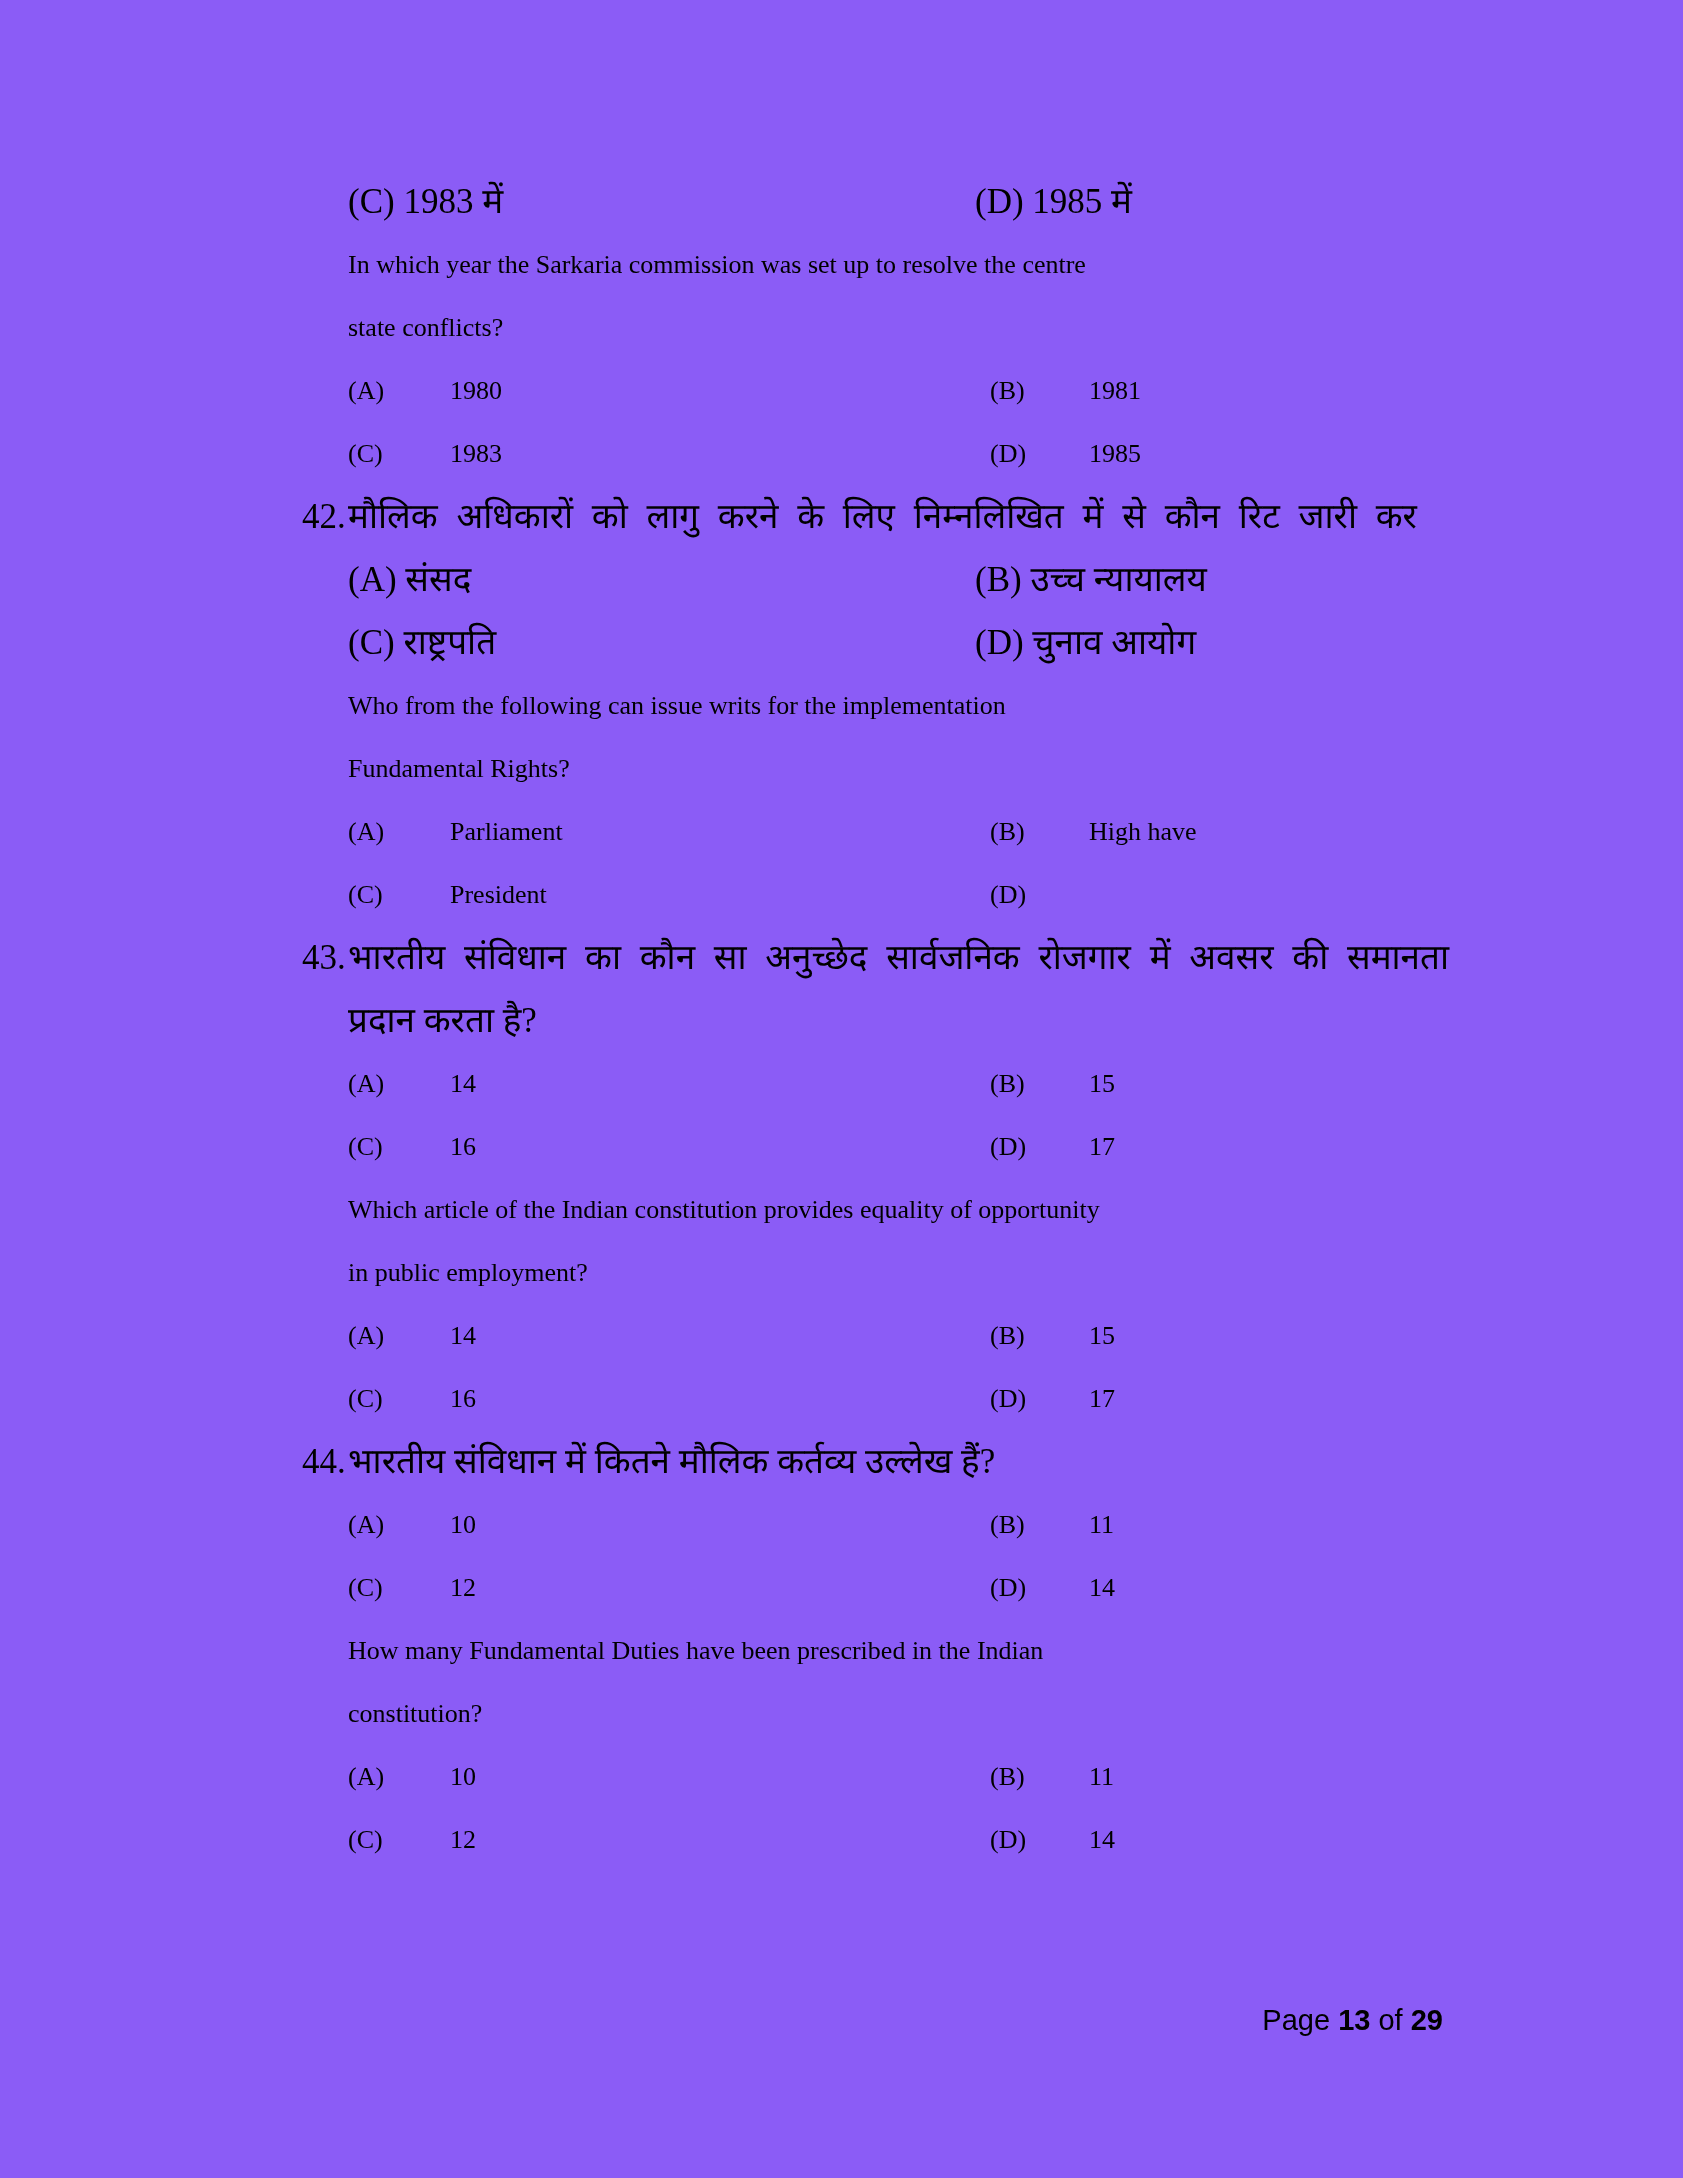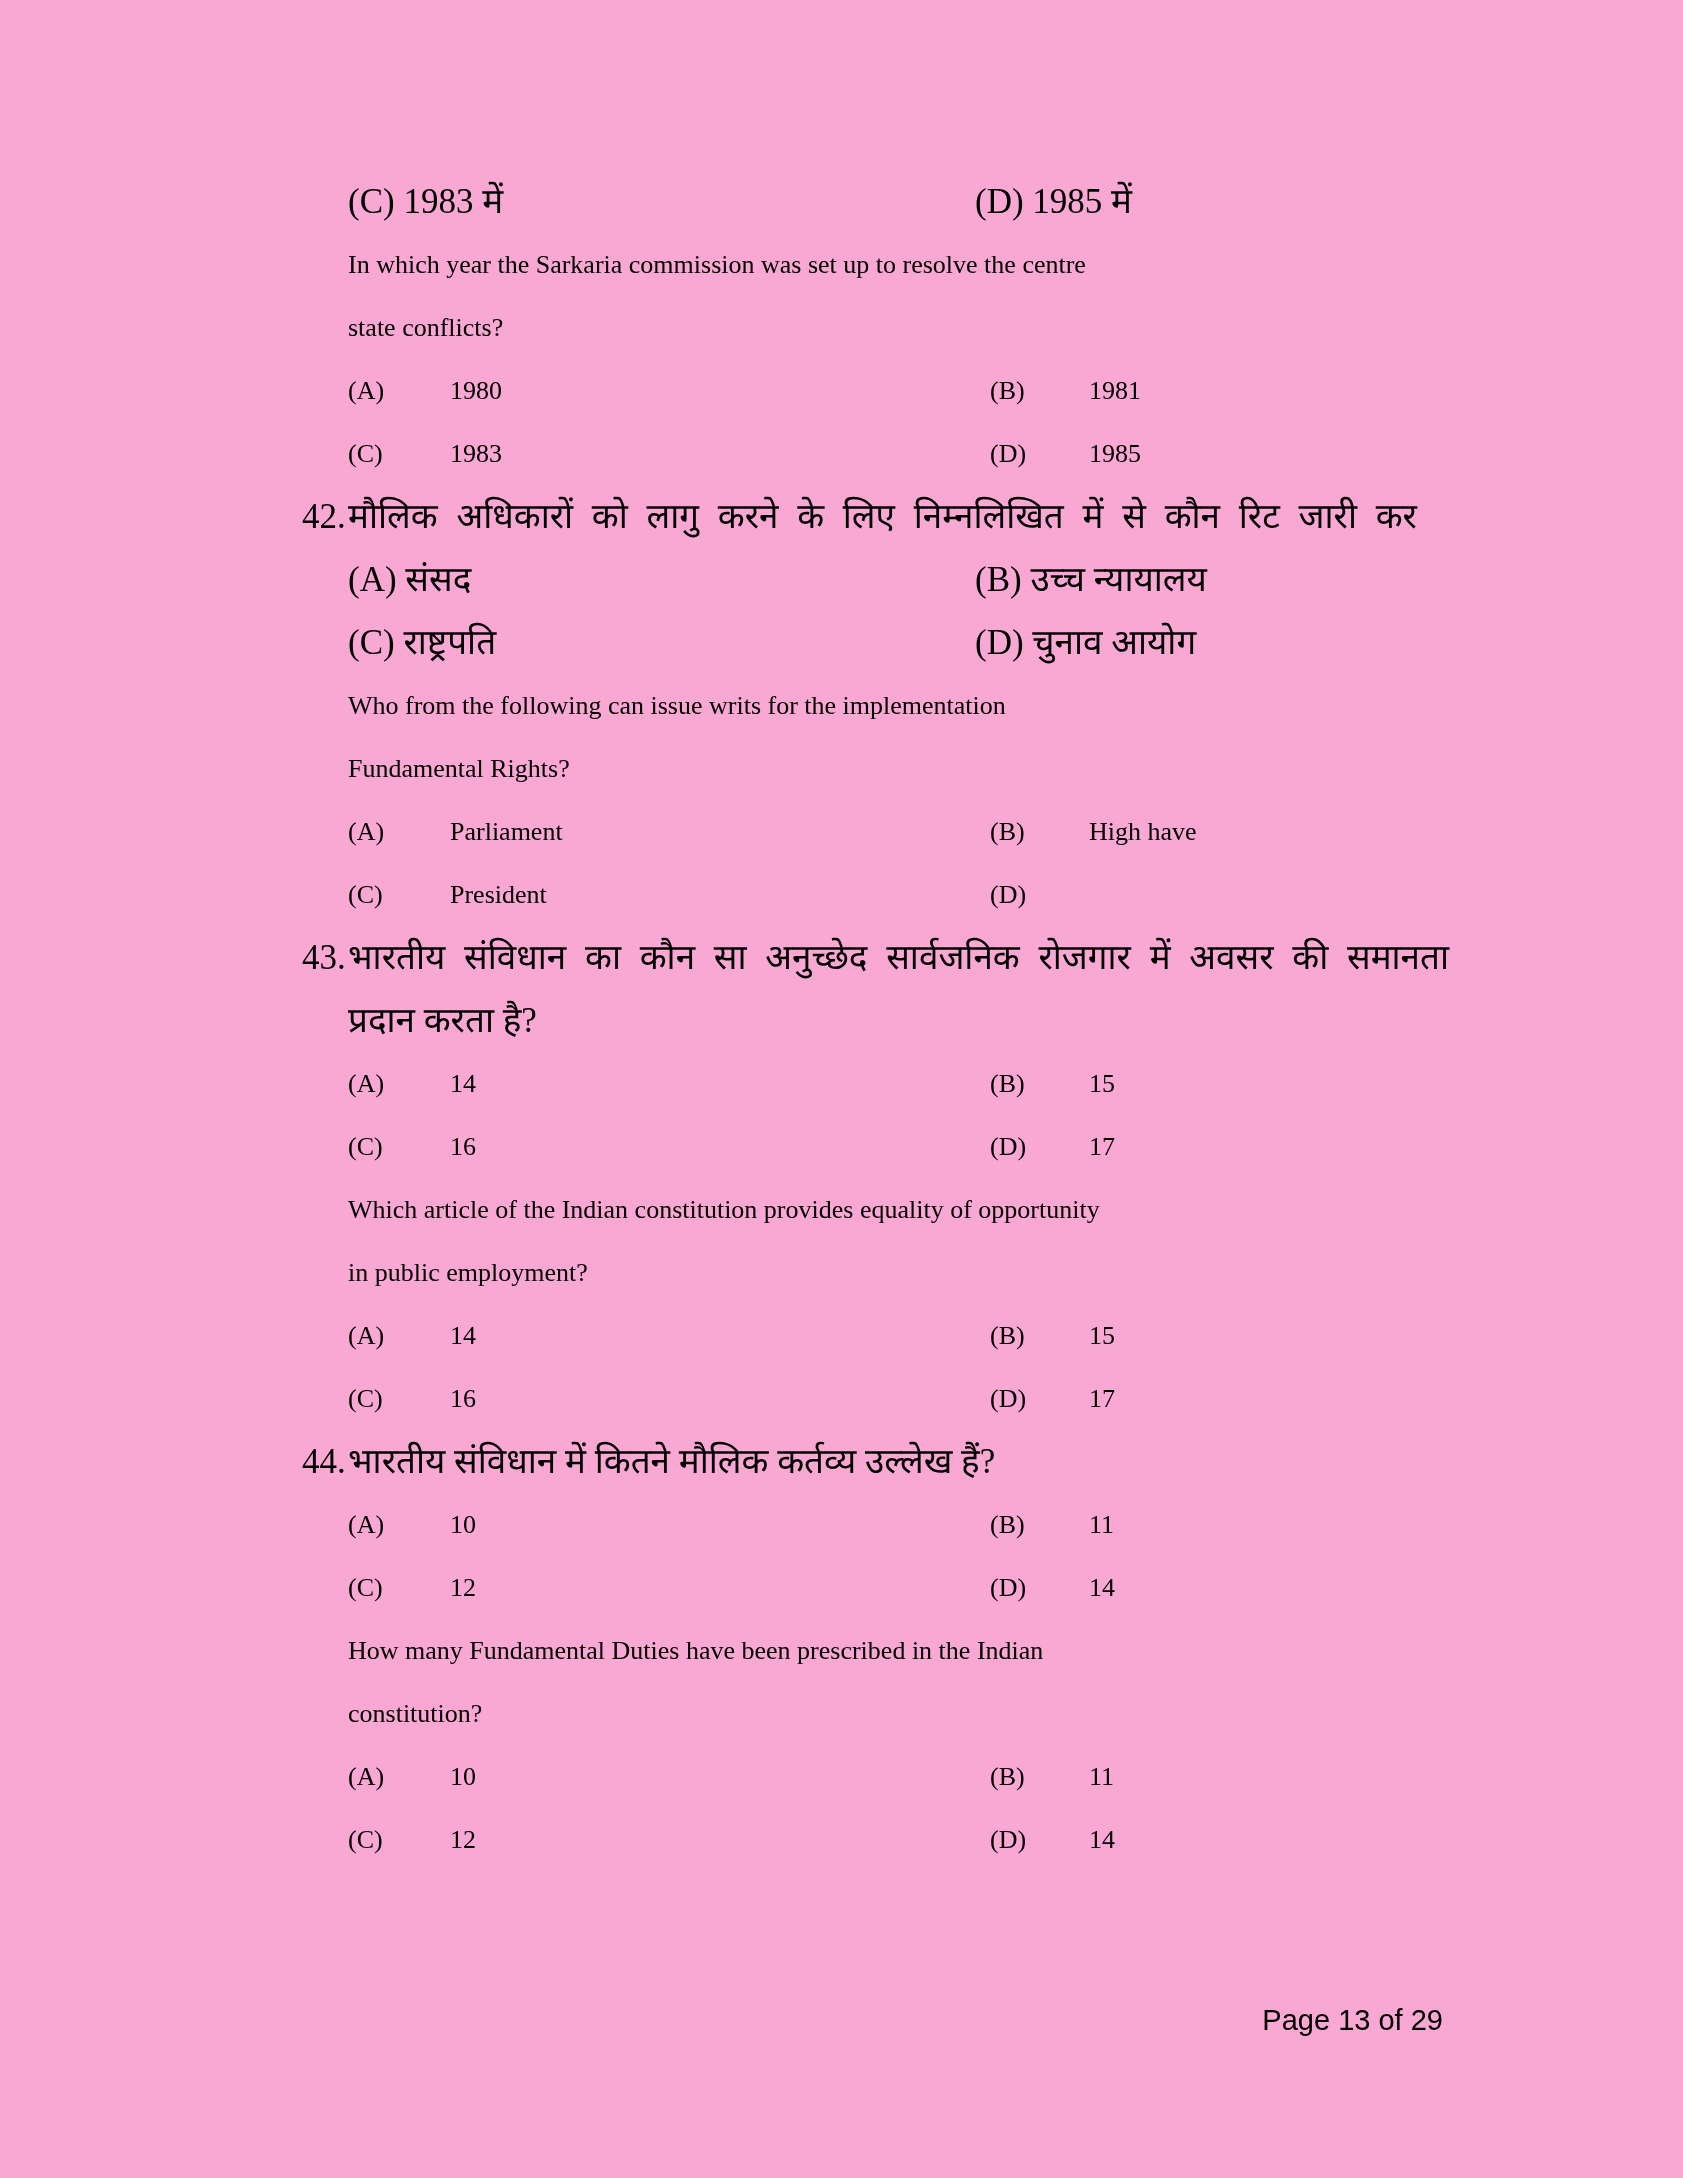--- a/index.html
+++ b/index.html
@@ -1,20 +1,20 @@
 <!DOCTYPE html>
 <html><head>
 <meta charset="utf-8">
 <style>
   html, body { margin:0; padding:0; background:#ffffff; }
   .page {
     position:relative;
     width:1683px;
     height:2178px;
-    background:#f9a8d4;
+    background:#8b5cf6;
     color:#000000;
     font-family:"Liberation Serif", serif;
     overflow:hidden;
   }
   .doc { position:absolute; top:170px; left:0; width:1683px; }
   .row {
     position:relative;
     height:63px;
     line-height:63px;
     font-size:26px;
@@ -32,21 +32,21 @@
   .hi-just { word-spacing:10px;text-align:right; }
   .footer {
     position:absolute;
     top:2000px;
     right:240px;
     font-family:"Liberation Sans", sans-serif;
     font-size:29px;
     line-height:40px;
     color:#000000;
   }
-  .footer b { font-weight:normal; }
+  .footer b { font-weight:bold; }
 </style>
 </head>
 <body>
 
 <div class="page">
   <div class="doc">
 
     <div class="row hi">
       <span class="at lx-ind"><span>(C)</span>&nbsp;<span>1983 में</span></span>
       <span class="at lx-t2"><span>(D)</span>&nbsp;<span>1985 में</span></span>

